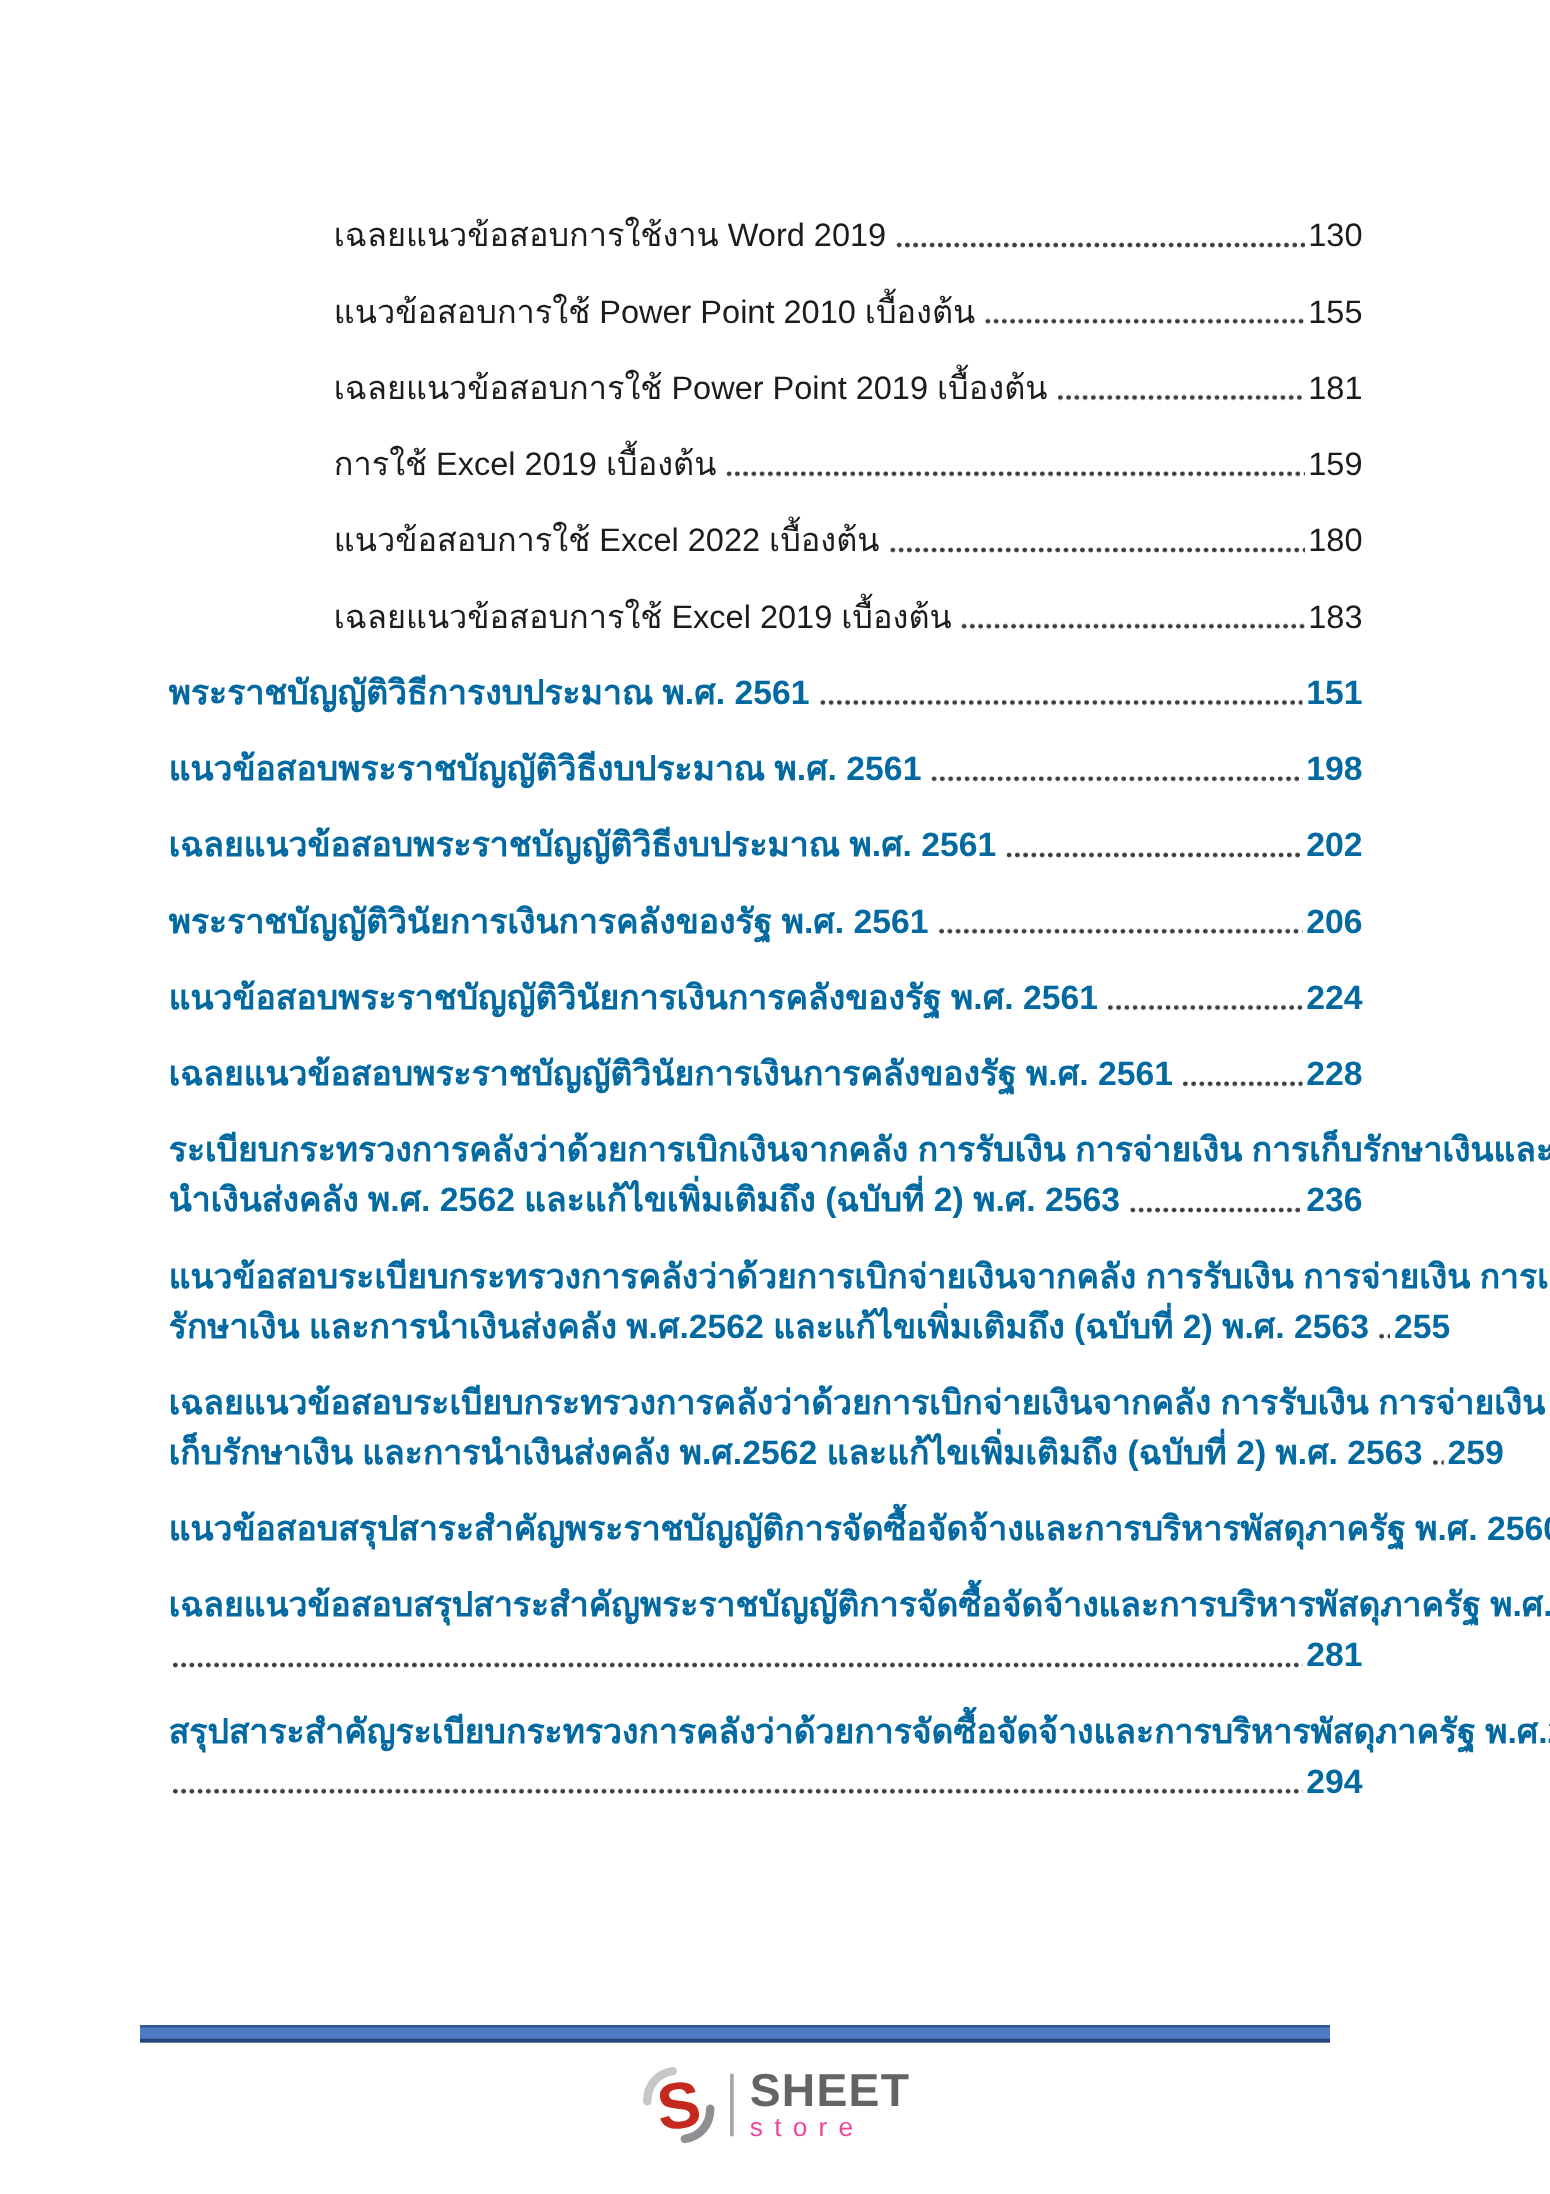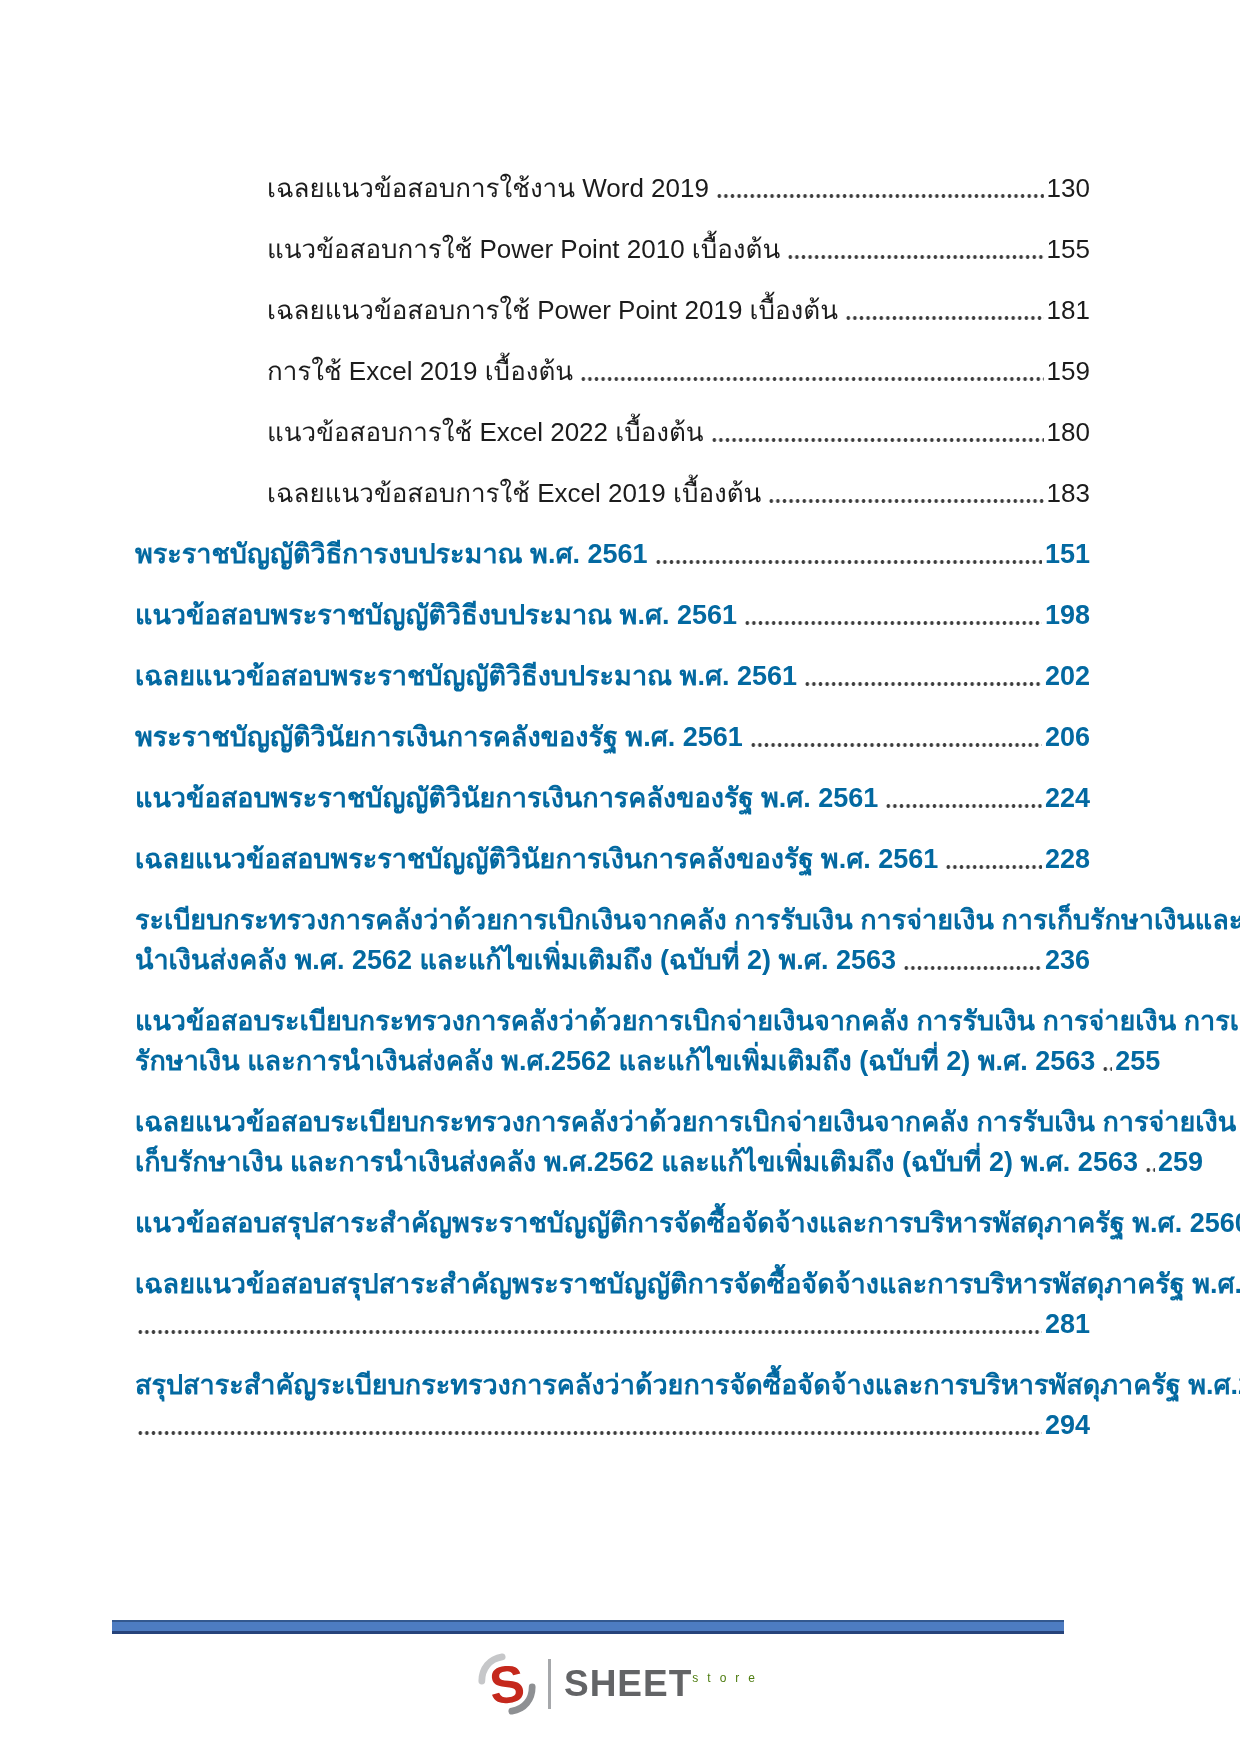--- a/index.html
+++ b/index.html
@@ -67,32 +67,32 @@
     display:flex;
     justify-content:center;
     align-items:center;
   }
   .logo-mark { width:62px; height:62px; flex:0 0 auto; }
   .logo-divider {
     width:3px; height:50px;
     background:#a6a8ab;
     margin:0 13px 0 10px;
   }
-  .wordmark { display:flex; flex-direction:row; justify-content:center; }
+  .wordmark { display:flex; flex-direction:column; justify-content:center; }
   .wordmark-title {
     font-size:37px;
     font-weight:700;
     letter-spacing:1px;
     color:#636466;
     line-height:36px;
   }
   .wordmark-sub {
-    font-size:12px;
+    font-size:21px;
     letter-spacing:9px;
-    color:#4d7c0f;
+    color:#ec4899;
     line-height:20px;
     margin-top:2px;
   }
 </style>
 </head>
 <body>
 
 <div class="toc" id="toc-list">
     <div class="entry indent">
       <div class="line">

